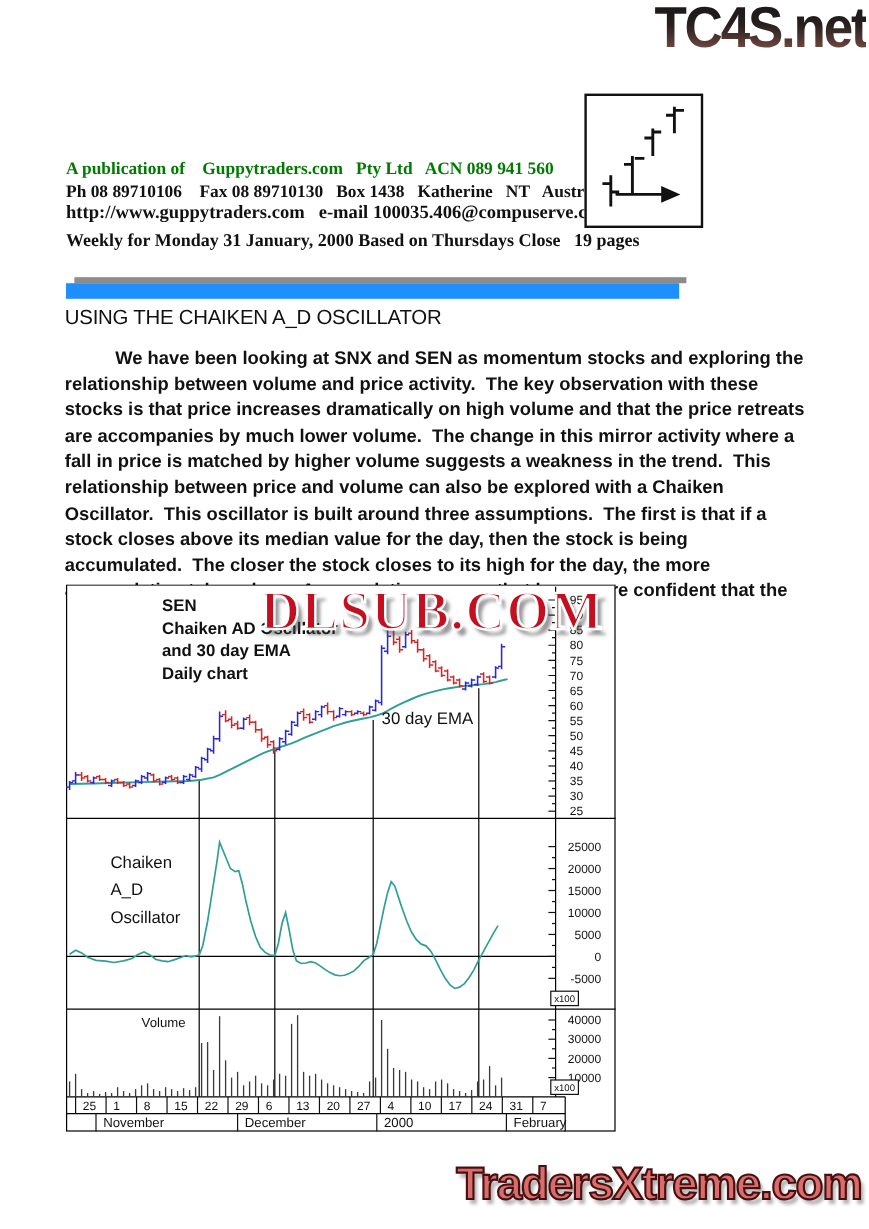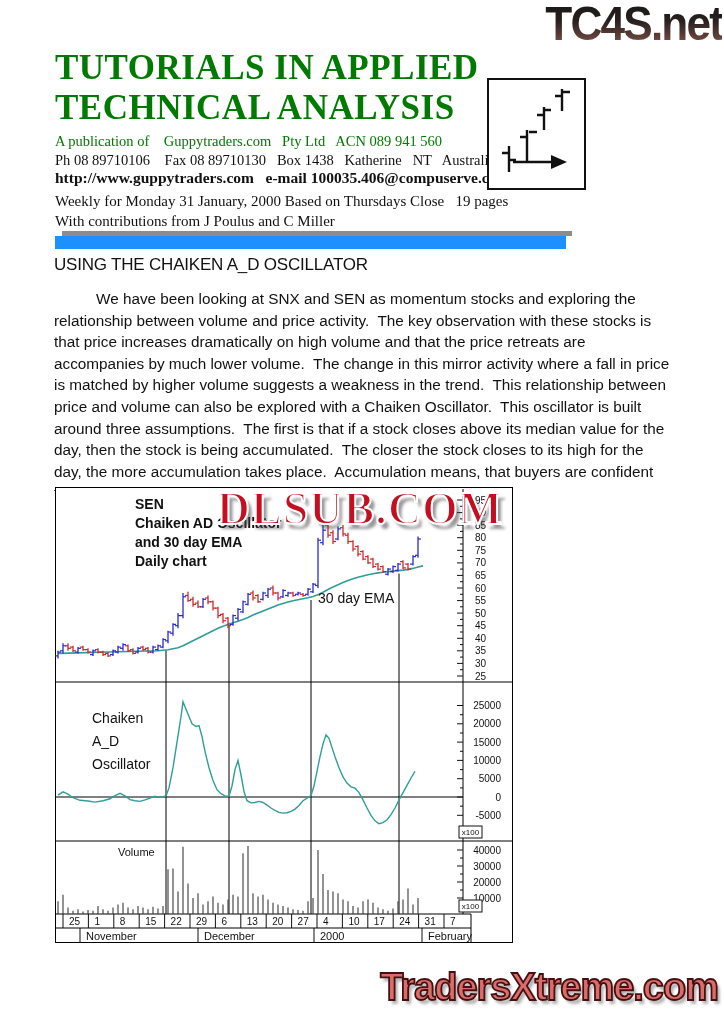--- a/index.html
+++ b/index.html
@@ -1,19 +1,19 @@
 <!DOCTYPE html>
 <html><head>
 <meta charset="utf-8">
 <style>
   html,body{margin:0;padding:0;background:#fff;}
   .page{position:relative;width:724px;height:1024px;background:#fff;overflow:hidden;
         font-family:"Liberation Serif",serif;color:#111;}
   .abs{position:absolute;}
-  .pre{white-space:pre-wrap;}
+  .pre{white-space:pre-wrap;font-weight:bold;}
   
   .tc4s{top:-4px;right:2px;font-family:"Liberation Sans",sans-serif;font-weight:bold;
         font-size:48px;letter-spacing:-2px;transform:scaleX(.92);transform-origin:100% 0;
         background:linear-gradient(180deg,#151515 0%,#27201f 45%,#5d3d38 72%,#99675a 100%);
         -webkit-background-clip:text;background-clip:text;color:transparent;}
   .masthead{top:48px;left:55px;font-weight:bold;font-size:35px;line-height:40px;
             color:#007a00;letter-spacing:.5px;}
   .publine{top:133px;left:55px;font-size:14.5px;color:#007a00;}
   .contactline{top:152px;left:55px;font-size:14.5px;color:#111;}
   .urlline{top:169px;left:55px;font-size:15.5px;font-weight:bold;color:#111;}
@@ -48,30 +48,25 @@
            font-size:38px;letter-spacing:-1px;color:#dc6c6c;
            -webkit-text-stroke:1.8px #451010;text-shadow:3px 4px 3px #b0b0b0;}
 </style>
 </head>
 <body>
 
 <div class="page">
 
   <div class="abs tc4s">TC4S.net</div>
 
-  <div class="abs masthead">
-    <div>TUTORIALS IN APPLIED</div>
-    <div>TECHNICAL ANALYSIS</div>
-  </div>
 
   <div class="abs publine pre">A publication of    Guppytraders.com   Pty Ltd   ACN 089 941 560</div>
   <div class="abs contactline pre">Ph 08 89710106    Fax 08 89710130   Box 1438   Katherine   NT   Australia   0851</div>
   <div class="abs urlline pre">http://www.guppytraders.com   e-mail 100035.406@compuserve.com</div>
   <div class="abs weekly pre">Weekly for Monday 31 January, 2000 Based on Thursdays Close   19 pages</div>
-  <div class="abs contrib">With contributions from J Poulus and C Miller</div>
 
   <div class="abs logobox">
     <svg width="95" height="108" viewBox="0 0 95 108">
       <g stroke="#111" stroke-width="2.4" fill="none">
         <path d="M20 92 V66 M13 73 H20 M20 80 H27"></path>
         <path d="M24 82 H64"></path>
         <path d="M38 82 V50 M31 57 H38 M40 52 H48"></path>
         <path d="M55 50 V27 M48 35 H55 M55 30 H62"></path>
         <path d="M73 31 V9 M66 16 H73 M73 12 H81"></path>
       </g>

